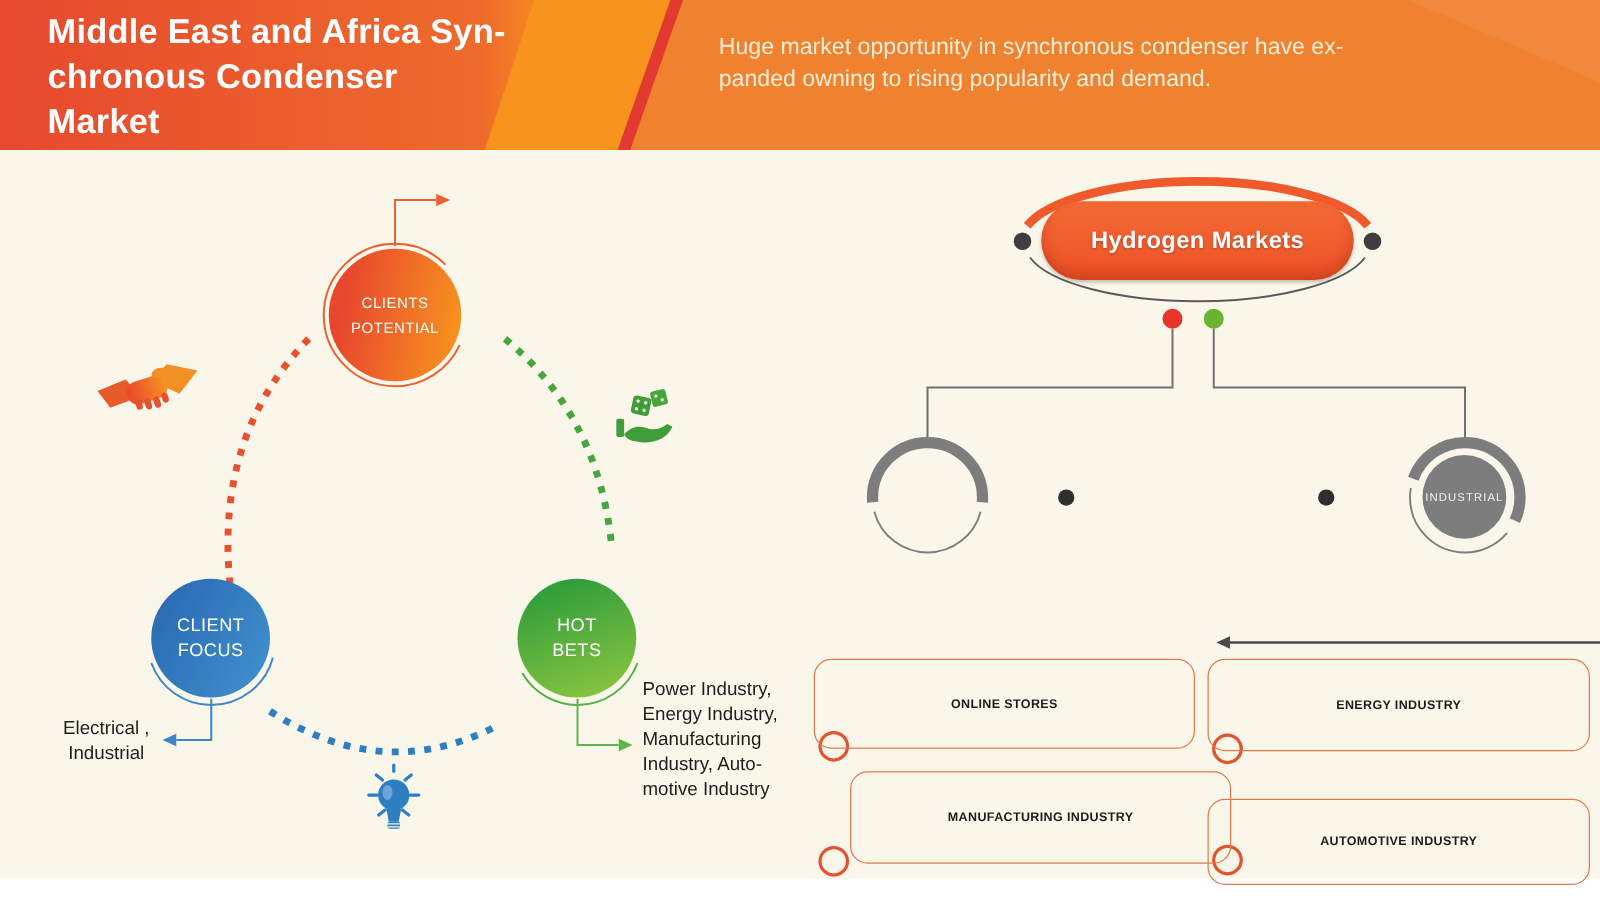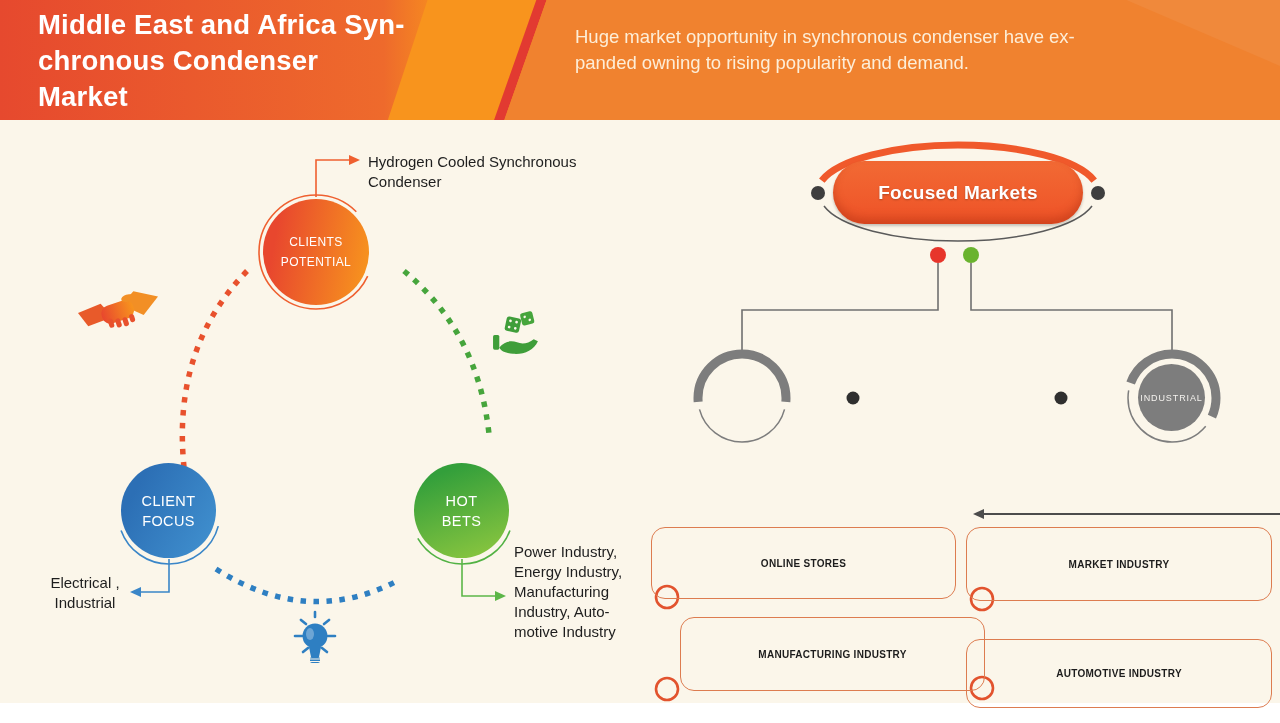--- a/index.html
+++ b/index.html
@@ -140,22 +140,20 @@
   </div>
   <div id="node-client-focus" class="cycle-node">
     <span class="pre">CLIENT
 FOCUS</span>
   </div>
   <div id="node-hot-bets" class="cycle-node">
     <span class="pre">HOT
 BETS</span>
   </div>
 
-  <div id="callout-hydrogen" class="callout pre">Hydrogen Cooled Synchronous
-Condenser</div>
   <div id="callout-electrical" class="callout pre">Electrical ,
 Industrial</div>
   <div id="callout-hotbets" class="callout pre">Power Industry,
 Energy Industry,
 Manufacturing
 Industry, Auto-
 motive Industry</div>
 
   <div id="handshake" class="icon-box">
     <svg viewBox="0 0 78 56" width="80" height="58">
@@ -209,31 +207,31 @@
       <circle cx="22" cy="26" r="12.5" fill="#2e7fc2"></circle>
       <ellipse cx="17" cy="24" rx="4" ry="6" fill="rgba(255,255,255,0.3)"></ellipse>
       <polygon points="16,37 28,37 26,47 18,47" fill="#2e7fc2"></polygon>
       <rect x="17" y="47" width="10" height="6" rx="2" fill="#2e7fc2"></rect>
       <line x1="16" y1="49" x2="28" y2="49" stroke="#fbf6ea" stroke-width="1"></line>
       <line x1="17" y1="51.5" x2="27" y2="51.5" stroke="#fbf6ea" stroke-width="1"></line>
     </svg>
   </div>
 
   <div id="fm-pill">
-    <span id="fm-label">Focused Markets</span>
+    <span id="fm-label">Hydrogen Markets</span>
   </div>
   <div id="branch-industrial" class="branch-circle">
     <span>INDUSTRIAL</span>
   </div>
 
   <div id="card-0" class="opp-card">
     <span>ONLINE STORES</span>
   </div>
   <div id="card-1" class="opp-card">
-    <span>MARKET INDUSTRY</span>
+    <span>ENERGY INDUSTRY</span>
   </div>
   <div id="card-2" class="opp-card">
     <span>MANUFACTURING INDUSTRY</span>
   </div>
   <div id="card-3" class="opp-card">
     <span>AUTOMOTIVE INDUSTRY</span>
   </div>
 
 </div>
 

